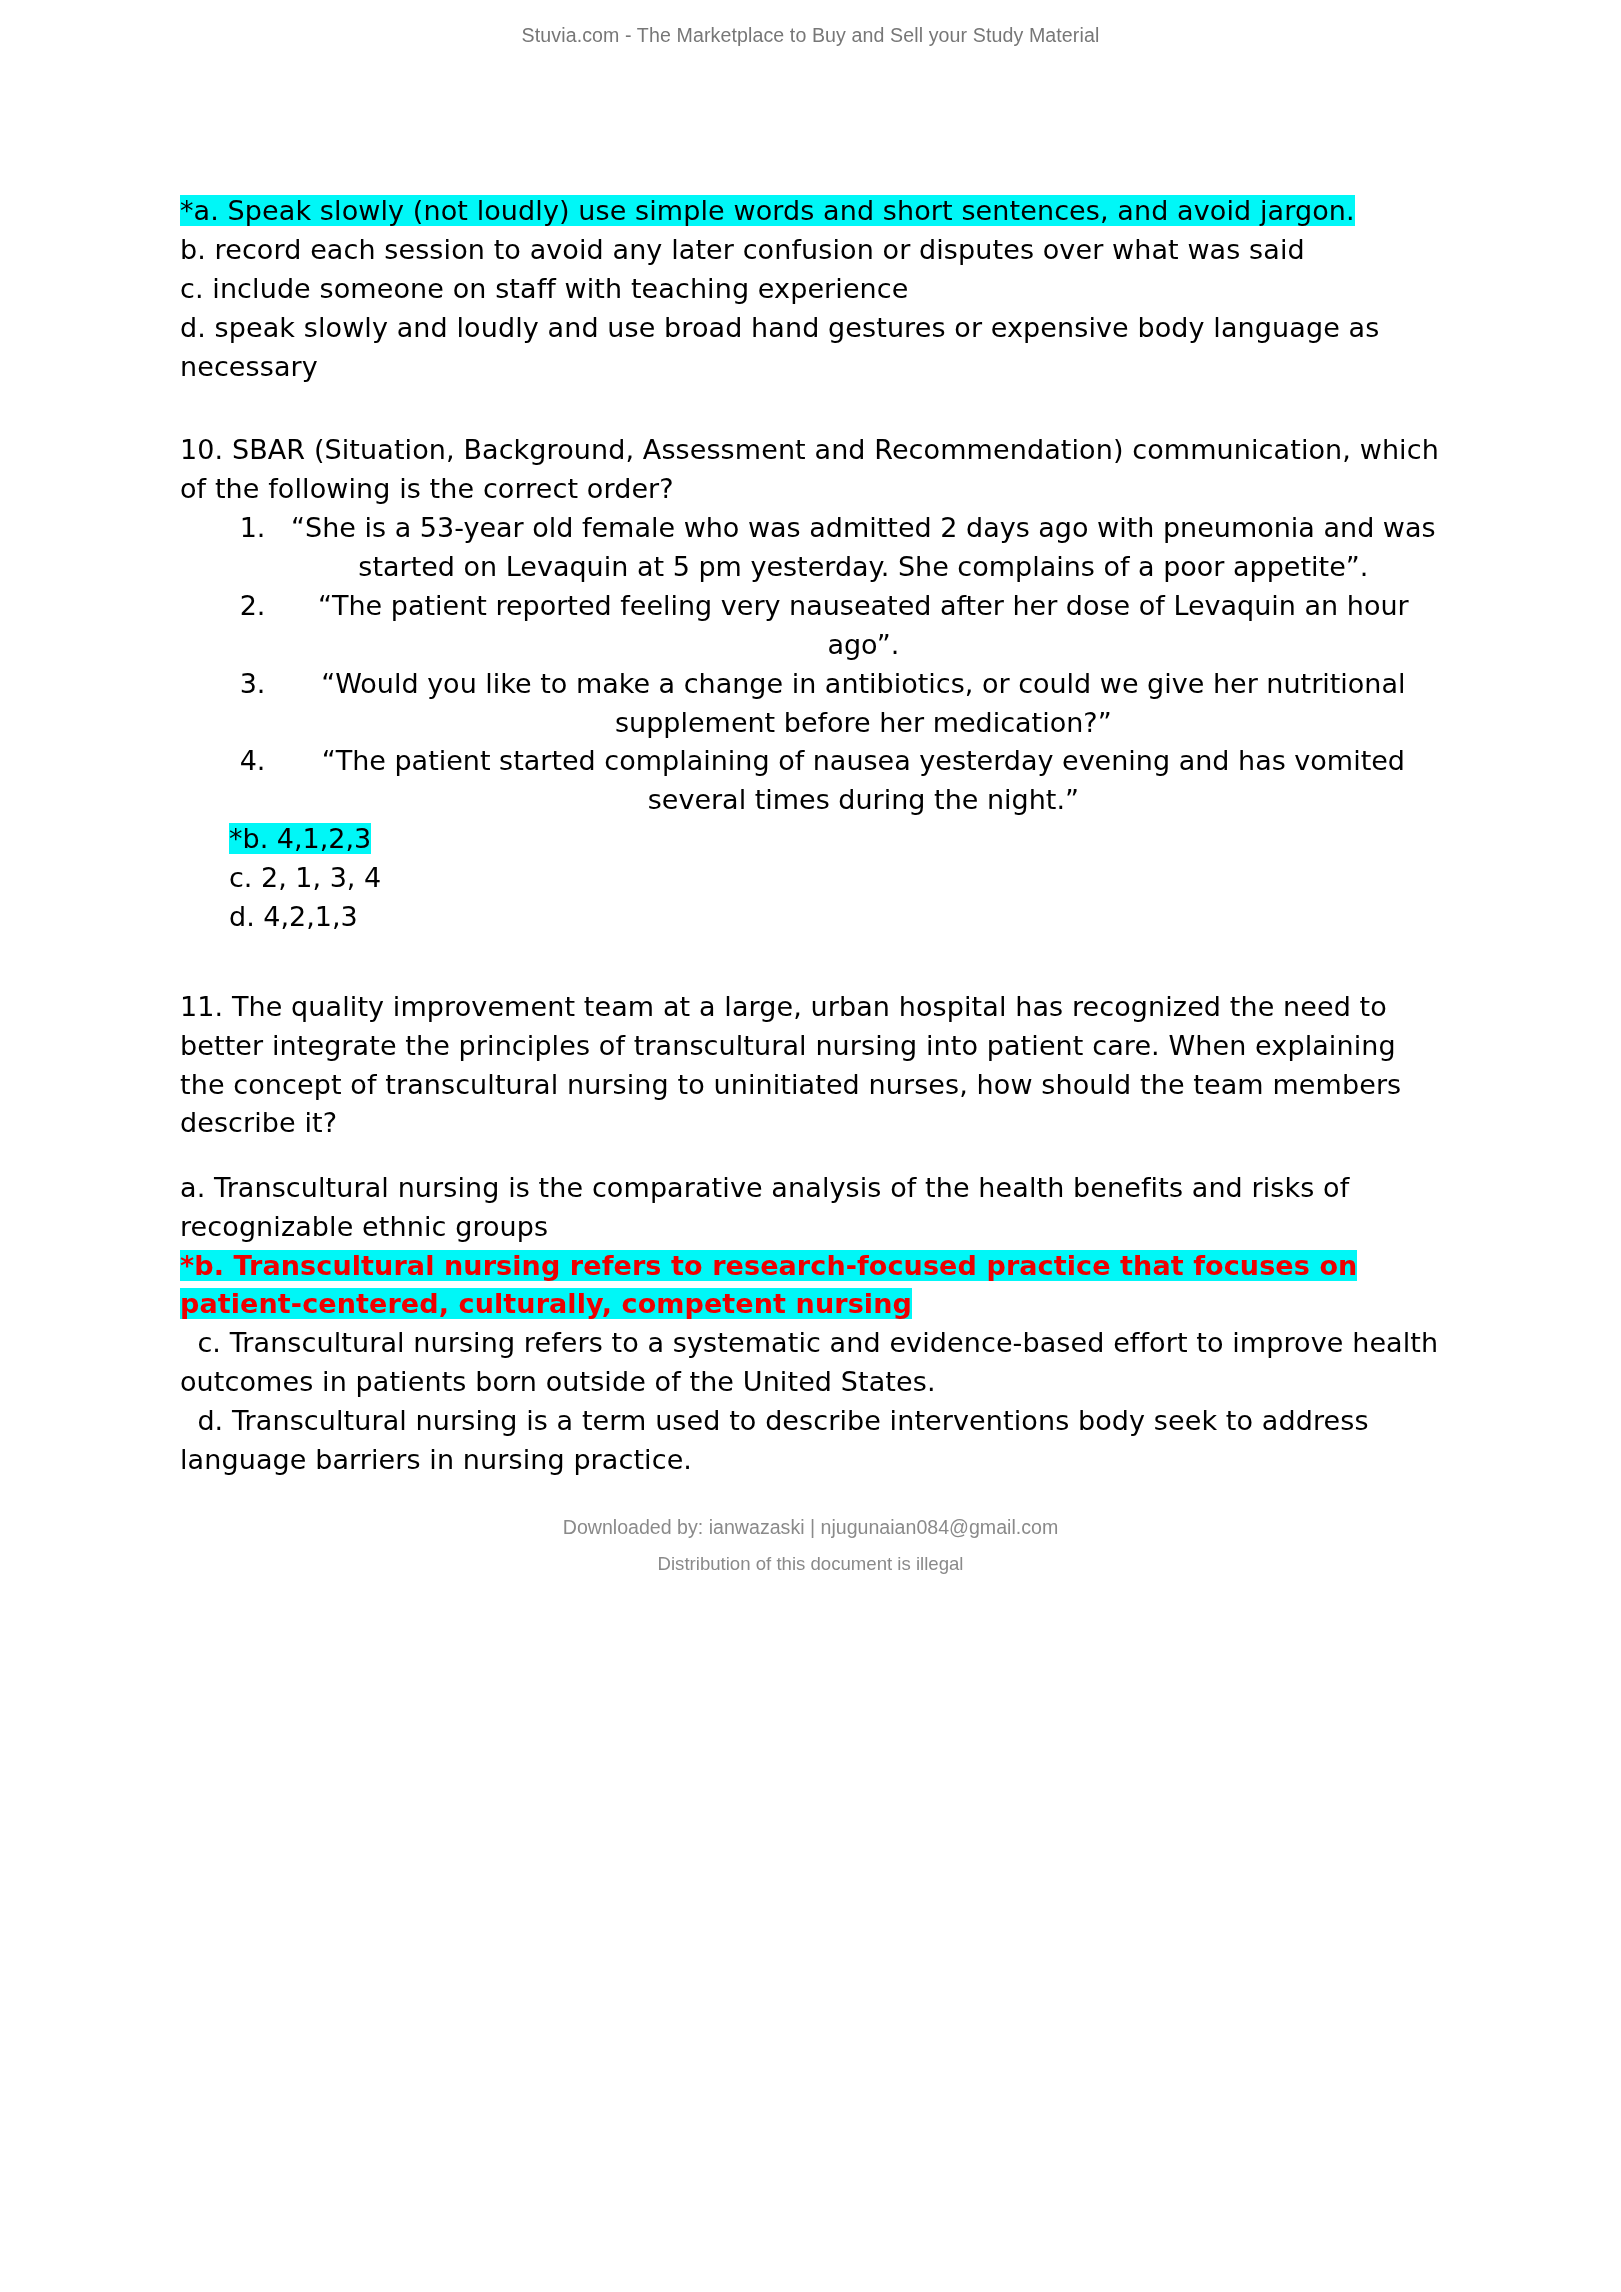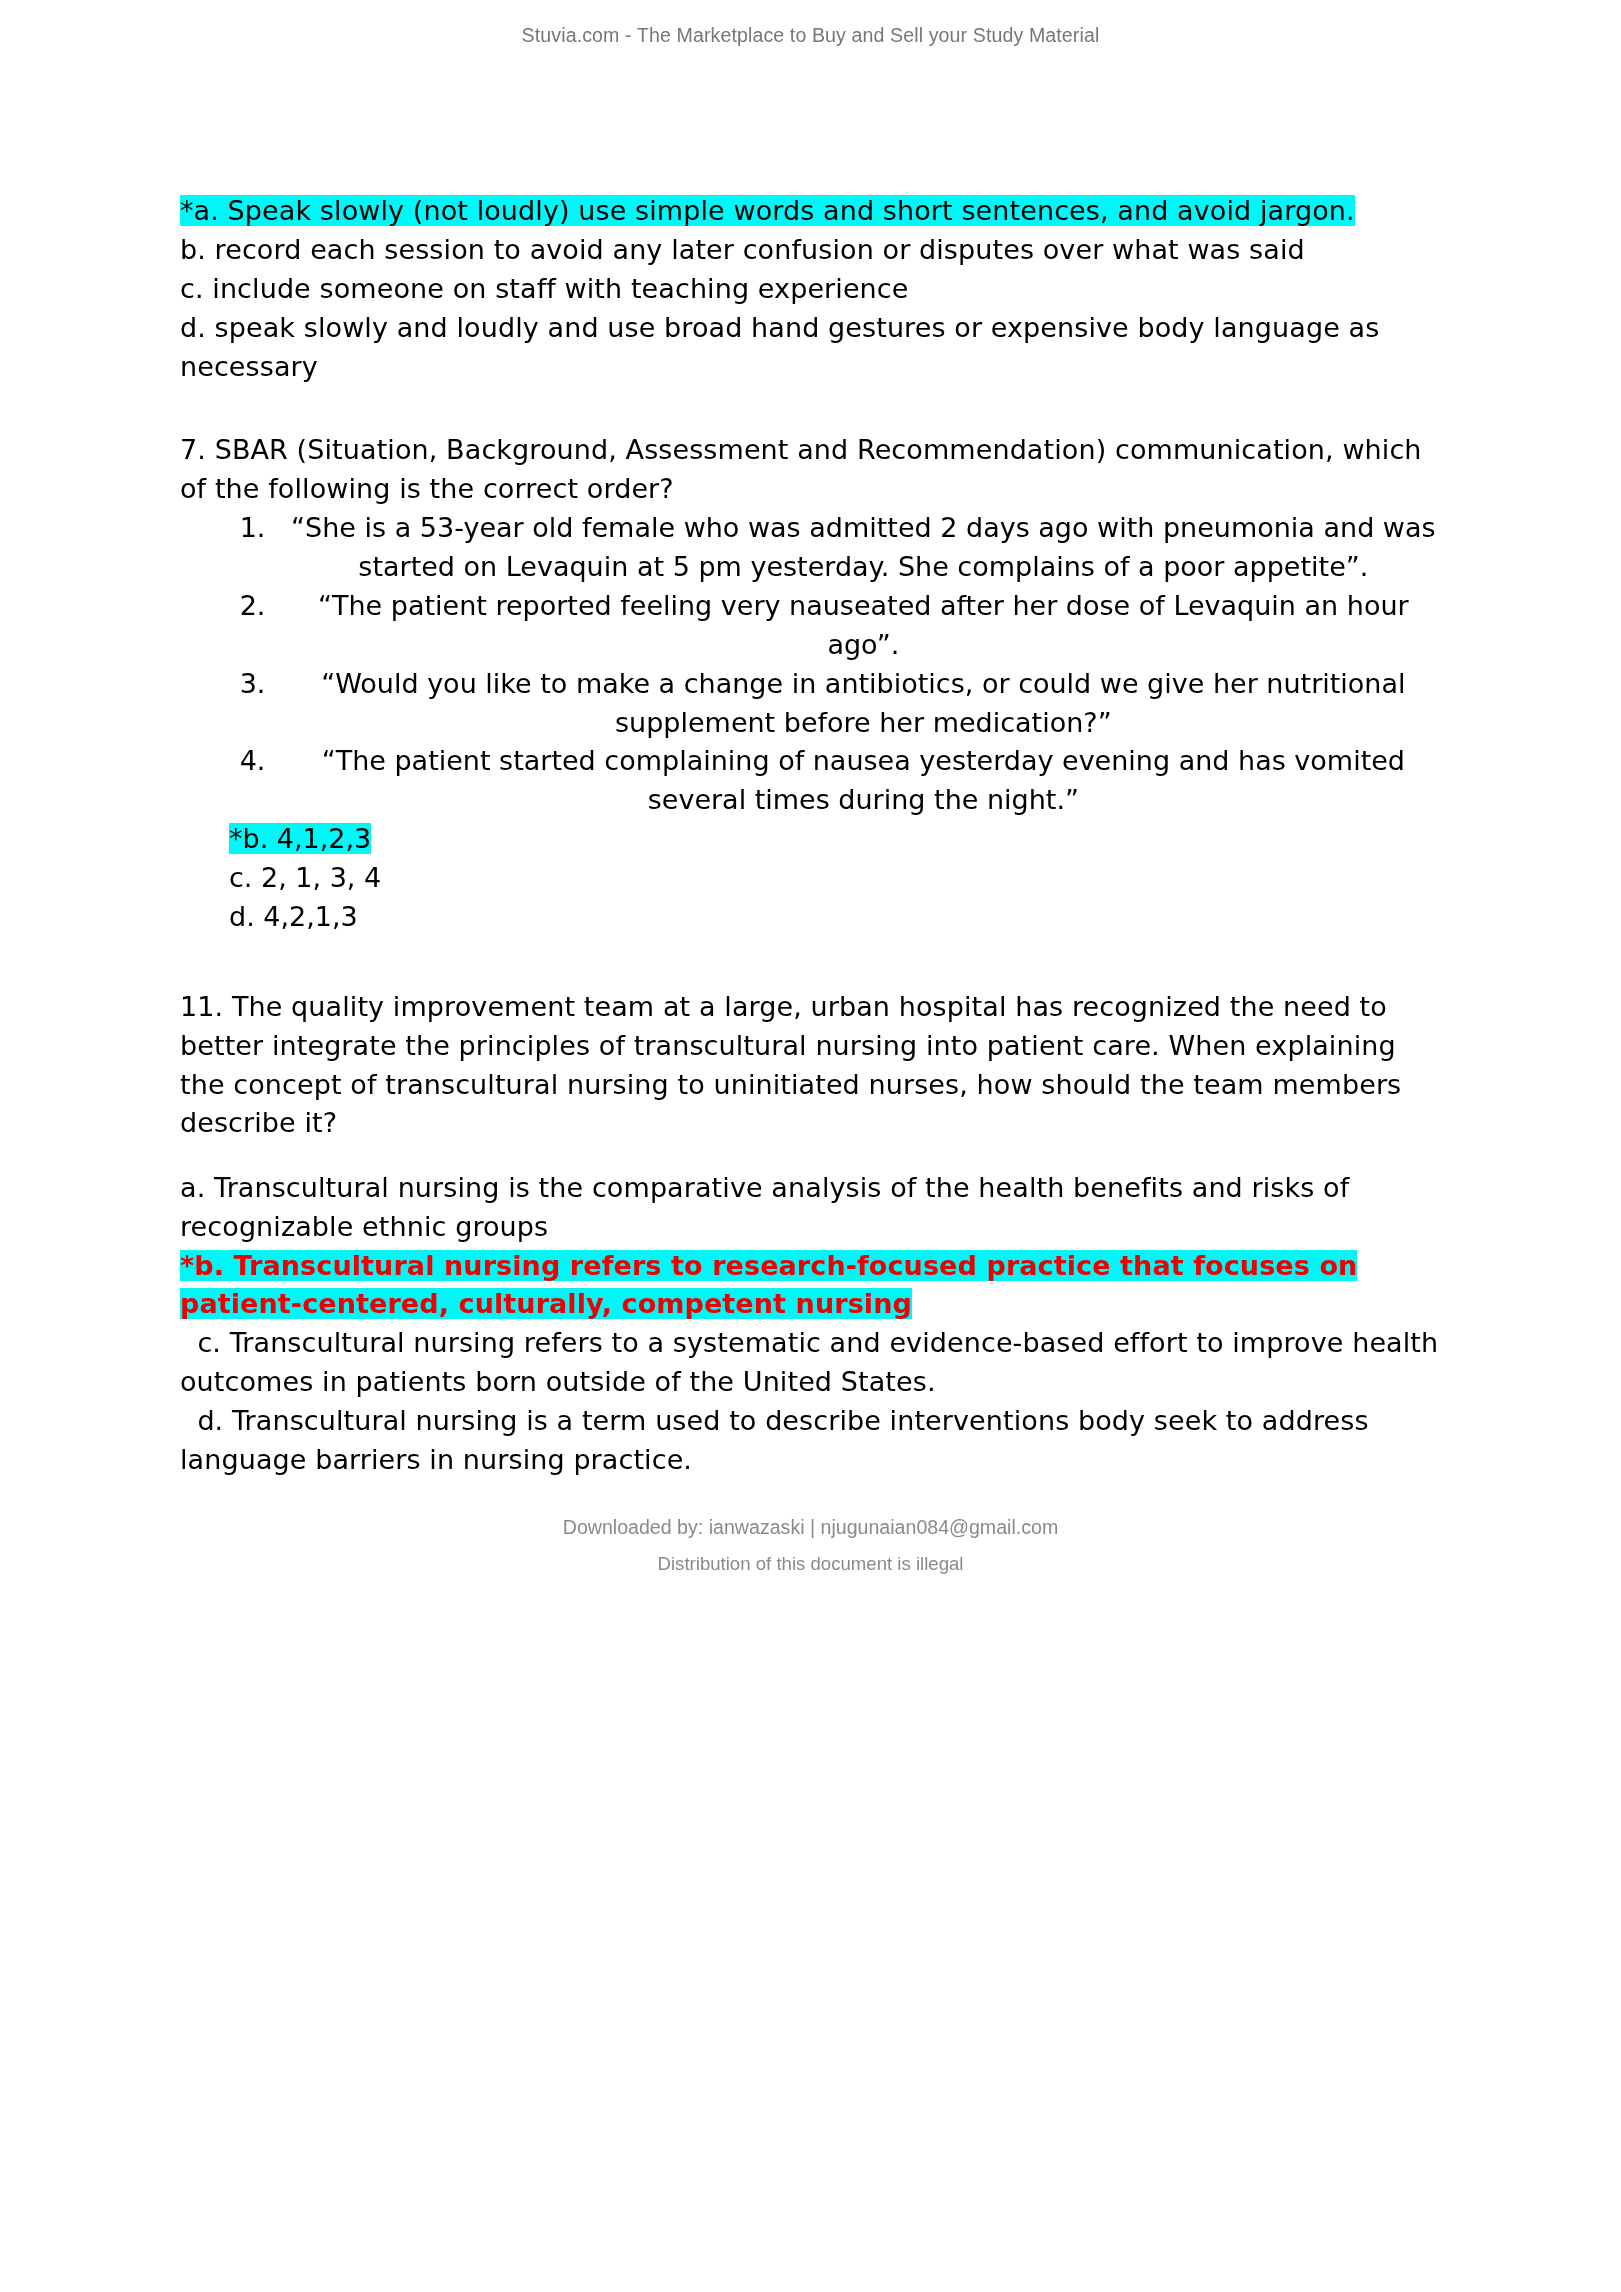--- a/index.html
+++ b/index.html
@@ -100,21 +100,21 @@
 
   <div class="content">
 
     <p class="para"><span class="hl-line">*a. Speak slowly (not loudly) use simple words and short sentences, and avoid jargon.</span></p>
     <p class="para">b. record each session to avoid any later  confusion or disputes over what was said</p>
     <p class="para">c. include someone on staff with teaching experience</p>
     <p class="para">d. speak slowly and loudly and use broad hand gestures or expensive body language as necessary</p>
 
     <div class="spacer-md"></div>
 
-    <p class="para block-title">7. SBAR (Situation, Background, Assessment and Recommendation) communication, which of the following is the correct order?</p>
+    <p class="para block-title">10. SBAR (Situation, Background, Assessment and Recommendation) communication, which of the following is the correct order?</p>
 
     <ol class="sbar">
       <li>“She is a 53-year old female who was admitted 2 days ago with pneumonia and was started on Levaquin at 5 pm yesterday. She complains of a poor appetite”.</li>
       <li>“The patient reported feeling very nauseated after her dose of Levaquin an hour ago”.</li>
       <li>“Would you like to make a change in antibiotics, or could we give her nutritional supplement before her medication?”</li>
       <li>“The patient started complaining of nausea yesterday evening and has vomited several times during the night.”</li>
     </ol>
 
     <div class="choices-indent">
       <p class="choice"><span class="hl-line">*b. 4,1,2,3</span></p>

